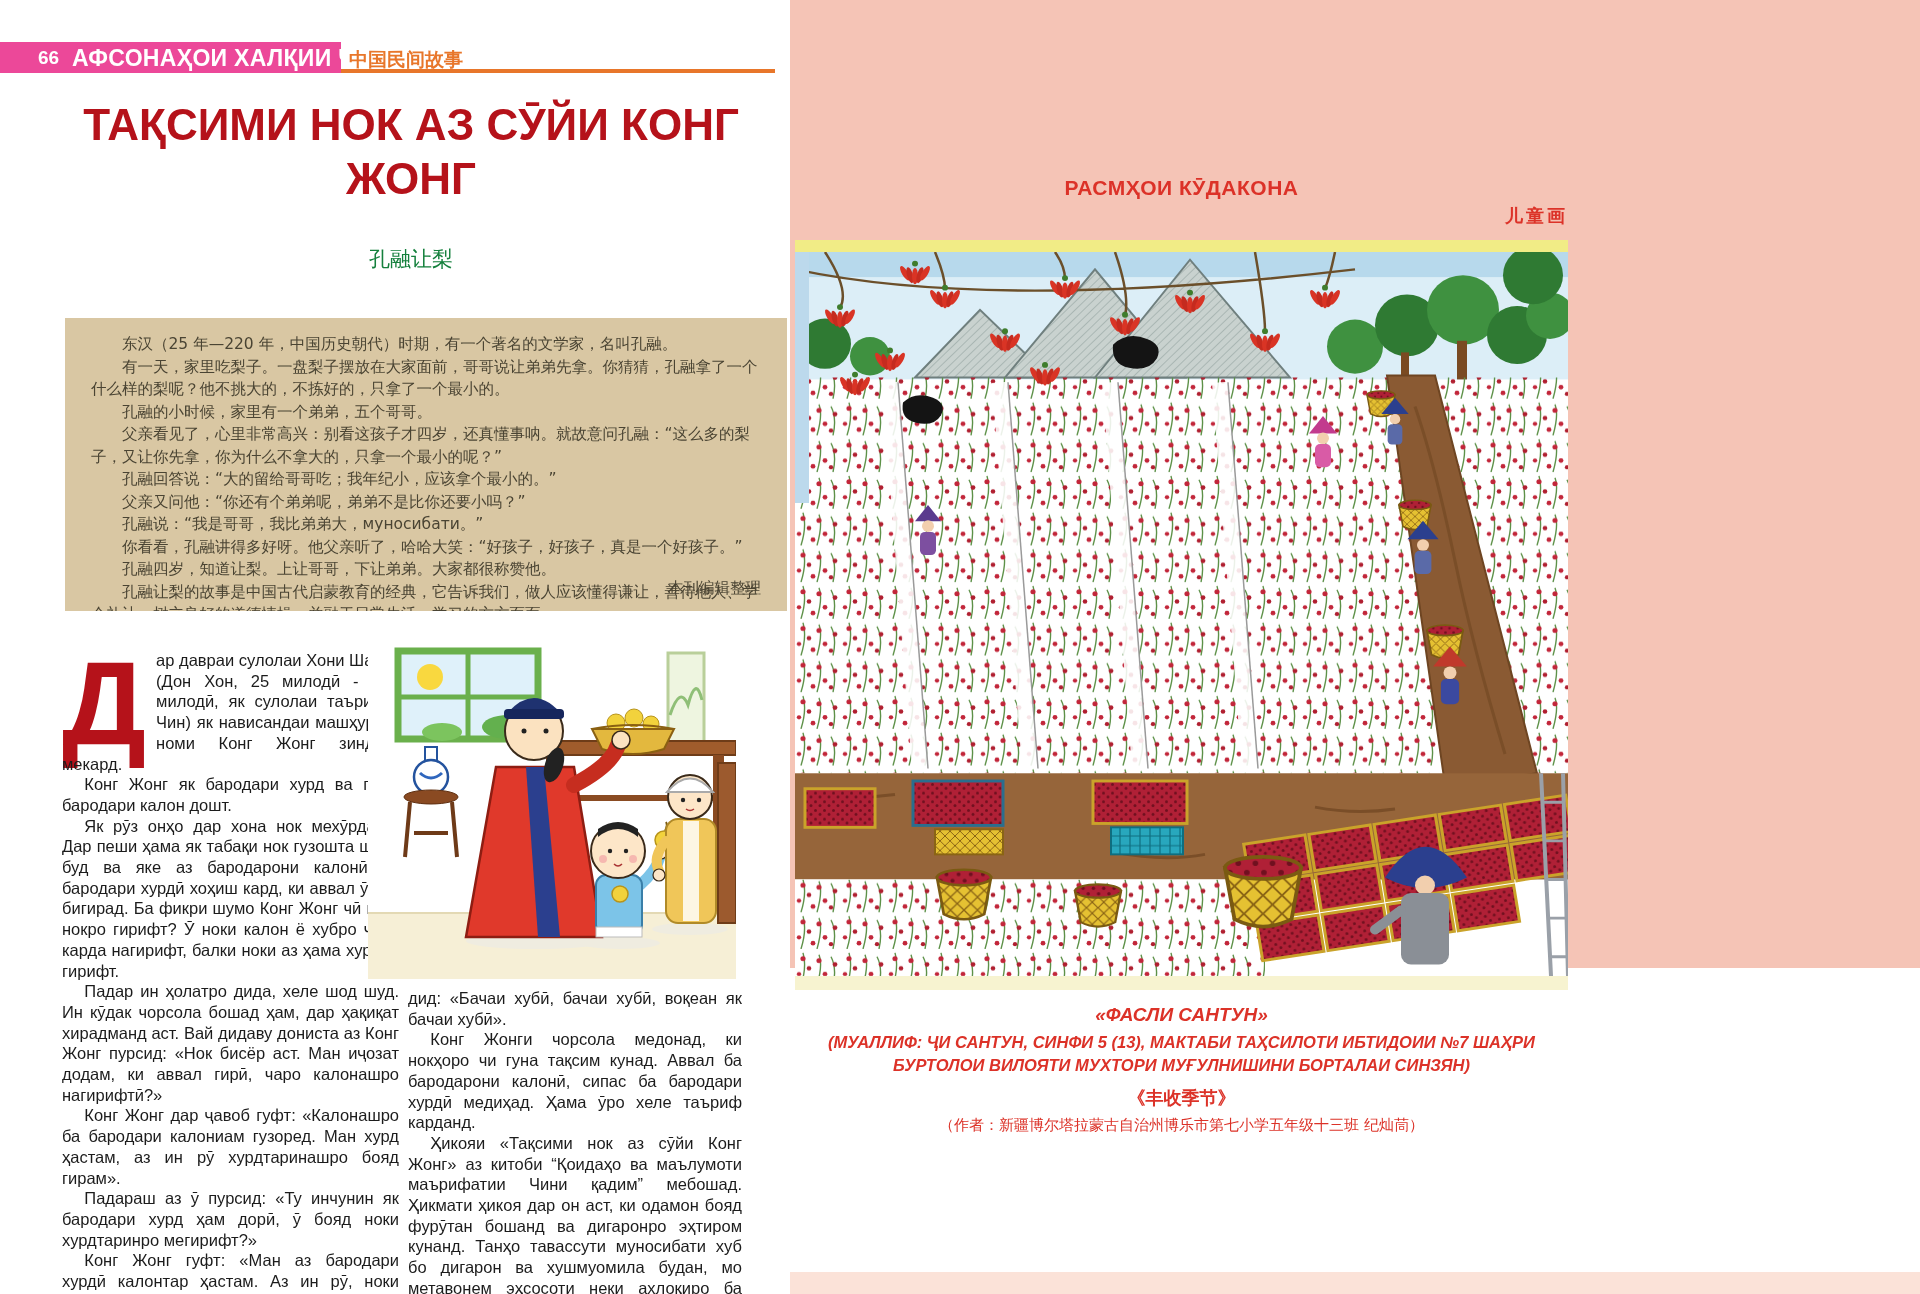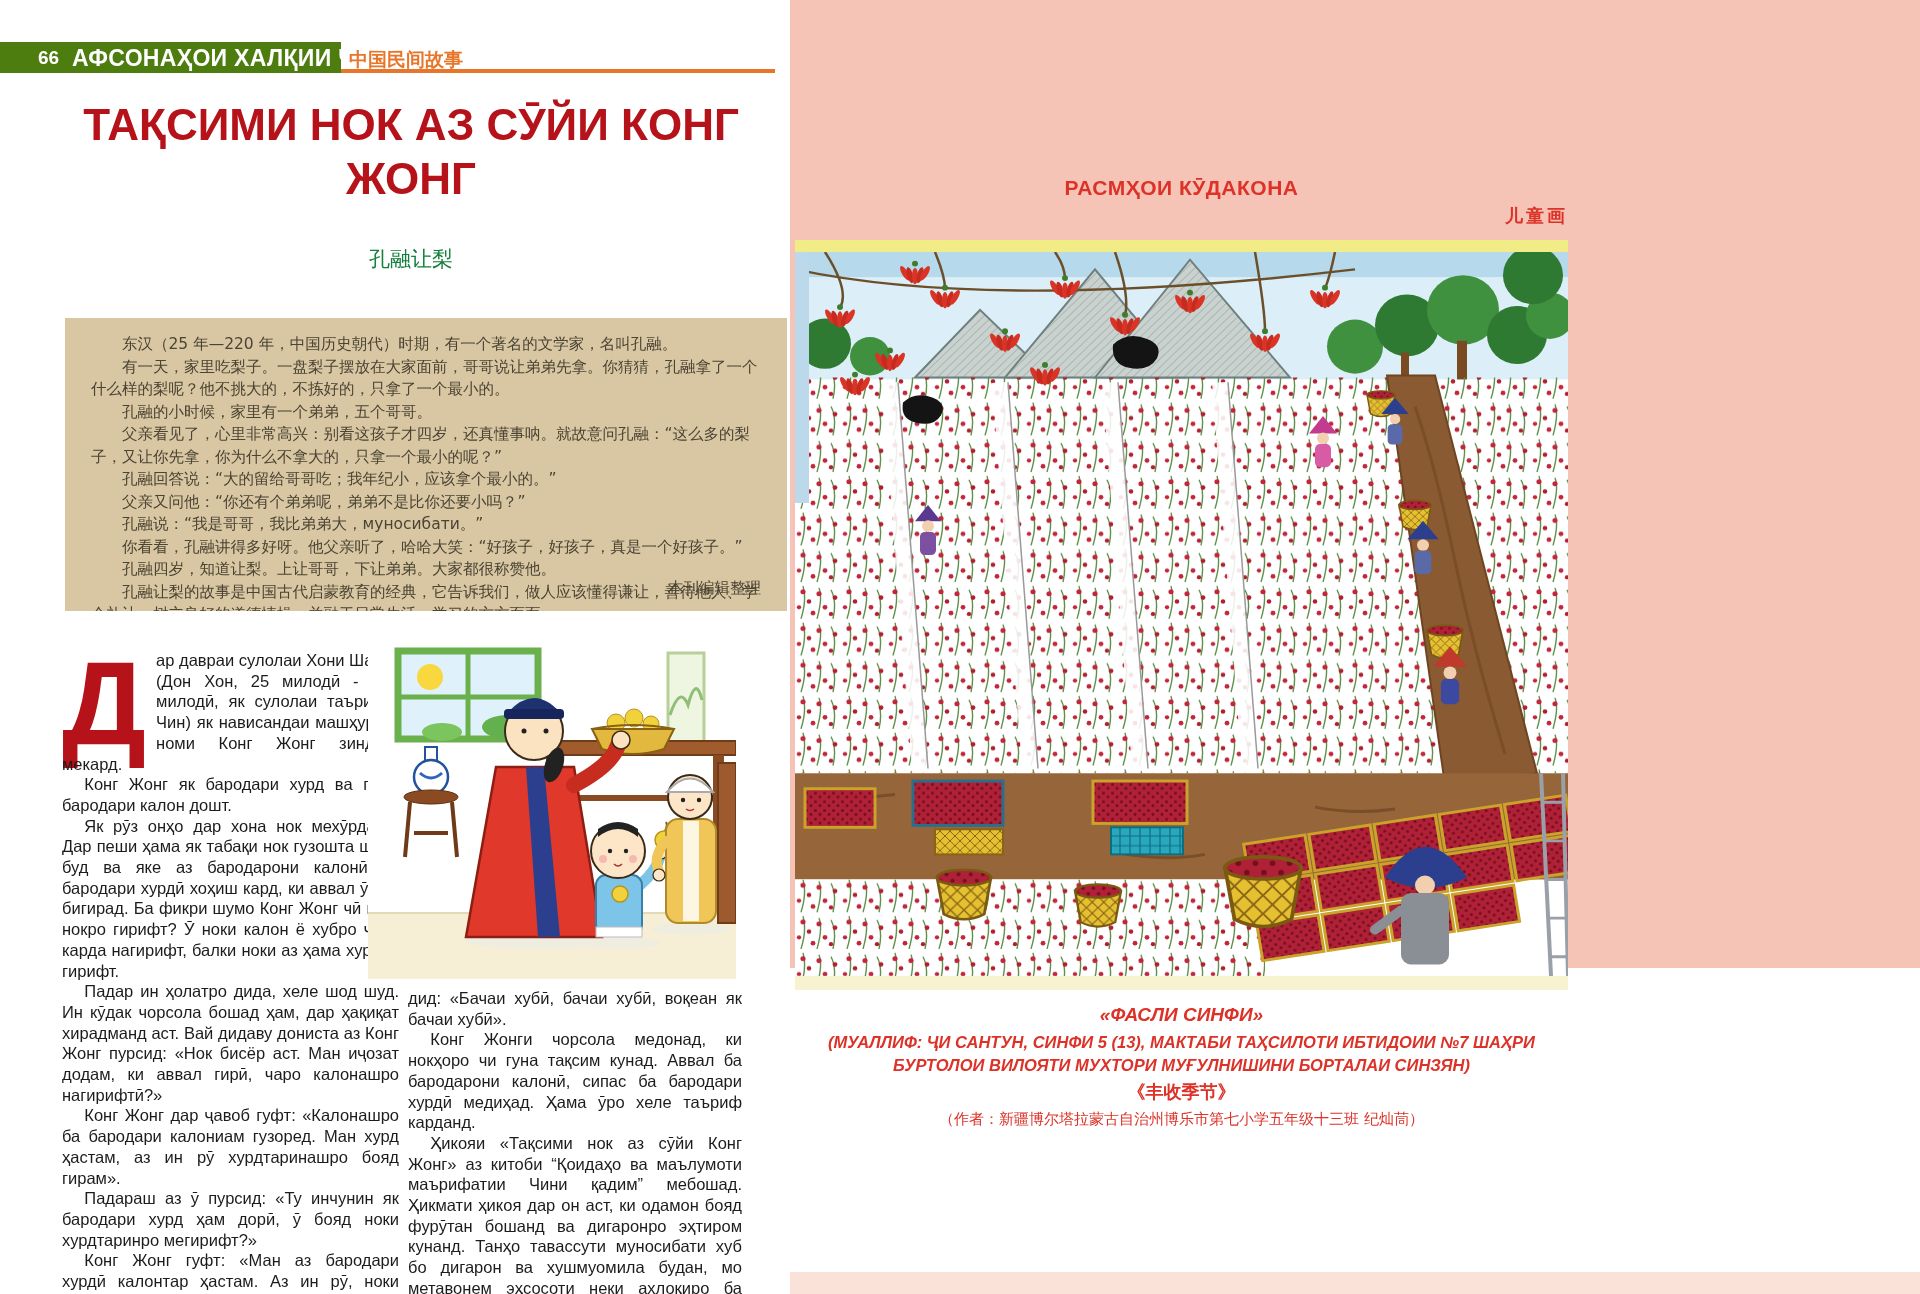--- a/index.html
+++ b/index.html
@@ -1,19 +1,19 @@
 <!DOCTYPE html>
 <html><head>
 <meta charset="utf-8">
 <style>
   html,body{margin:0;padding:0;background:#888;}
   #page{position:relative;width:1920px;height:1294px;background:#ffffff;overflow:hidden;
         font-family:"Liberation Sans",sans-serif;color:#1c1c1c;}
   
-  .header-bar{position:absolute;left:0;top:42px;width:341px;height:31px;background:#4d7c0f;
+  .header-bar{position:absolute;left:0;top:42px;width:341px;height:31px;background:#ec4899;
               display:flex;align-items:center;}
   .page-num{margin-left:38px;color:#fff;font-size:19px;font-weight:bold;}
   .header-title{margin-left:13px;color:#fff;font-size:24px;font-weight:bold;letter-spacing:.3px;
                 transform:scaleX(.96);transform-origin:left;white-space:nowrap;}
   .header-zh{position:absolute;left:349px;top:47px;color:#e8762a;font-size:19px;font-weight:bold;
              font-family:"DejaVu Sans",sans-serif;}
   .header-line{position:absolute;left:341px;top:69px;width:434px;height:4px;background:#e8762a;}
   
   .article-title{position:absolute;left:60px;top:98px;width:702px;text-align:center;
                  font-size:44px;line-height:54px;font-weight:bold;color:#b5121a;}
@@ -43,21 +43,21 @@
   .gallery-title-zh{position:absolute;left:5px;top:204px;width:773px;text-align:right;
                     color:#dc3228;font-size:18px;letter-spacing:3px;font-weight:bold;
                     font-family:"DejaVu Sans",sans-serif;}
   .artwork{position:absolute;left:5px;top:240px;width:773px;height:750px;background:#ffffff;}
   .artwork-strip-top{position:absolute;left:0;top:0;width:773px;height:12px;background:#f1ec86;}
   .artwork-strip-bottom{position:absolute;left:0;bottom:0;width:773px;height:14px;background:#f7f3d0;}
   .artwork svg{position:absolute;left:0;top:12px;}
   .caption{position:absolute;left:5px;top:1004px;width:773px;text-align:center;color:#dc3228;}
   .caption-title{font-size:19px;font-weight:bold;font-style:italic;margin:0 0 5px;}
   .caption-line{font-size:16.5px;line-height:23px;font-weight:bold;font-style:italic;margin:0;}
-  .caption-zh-title{font-size:18px;margin:3px 0 0;font-weight:bold;
+  .caption-zh-title{font-size:18px;margin:9px 0 0;font-weight:bold;
                     font-family:Liberation Serif, serif;}
   .caption-zh-author{font-size:15px;margin:6px 0 0;font-family:"DejaVu Sans",sans-serif;}
   .bottom-strip{position:absolute;left:0;top:1272px;width:1130px;height:22px;background:#fbe2d8;}
 </style>
 </head>
 <body>
 
 <div id="page">
 
   <div class="header-bar">
@@ -383,21 +383,21 @@
           <path d="M746,540 L756,750 M768,540 L773,750"></path>
           <path d="M747,570 L769,570 M750,610 L771,610 M752,650 L772,650 M754,690 L772,690 M756,730 L773,730" stroke-width="3"></path>
         </g>
 
         <rect x="0" y="0" width="14" height="260" fill="#bcd9ec"></rect>
       </svg>
       <div class="artwork-strip-bottom"></div>
     </div>
 
     <div class="caption">
-      <p class="caption-title">«ФАСЛИ СИНФИ»</p>
+      <p class="caption-title">«ФАСЛИ САНТУН»</p>
       <p class="caption-line">(МУАЛЛИФ: ҶИ САНТУН, СИНФИ 5 (13), МАКТАБИ ТАҲСИЛОТИ ИБТИДОИИ №7 ШАҲРИ</p>
       <p class="caption-line">БУРТОЛОИ ВИЛОЯТИ МУХТОРИ МУҒУЛНИШИНИ БОРТАЛАИ СИНЗЯН)</p>
       <p class="caption-zh-title">《丰收季节》</p>
       <p class="caption-zh-author">（作者：新疆博尔塔拉蒙古自治州博乐市第七小学五年级十三班 纪灿茼）</p>
     </div>
 
     <div class="bottom-strip"></div>
   </div>
 </div>
 

